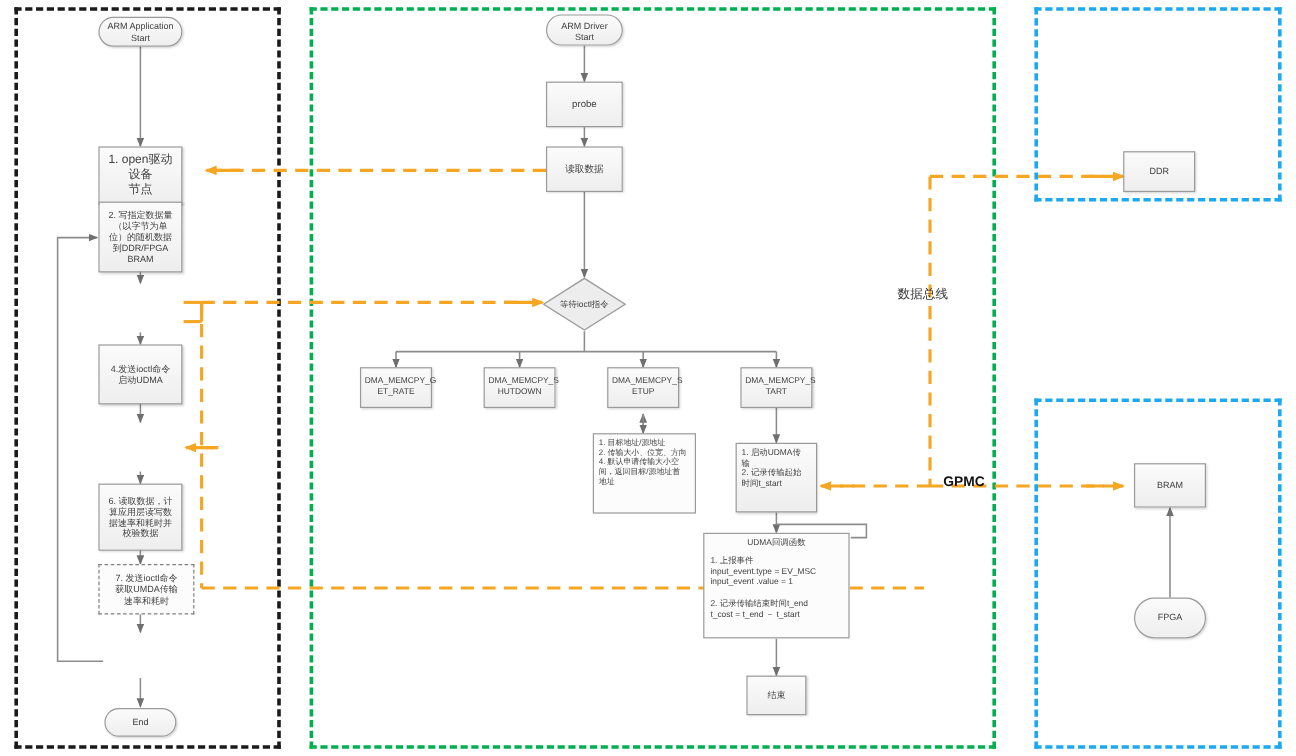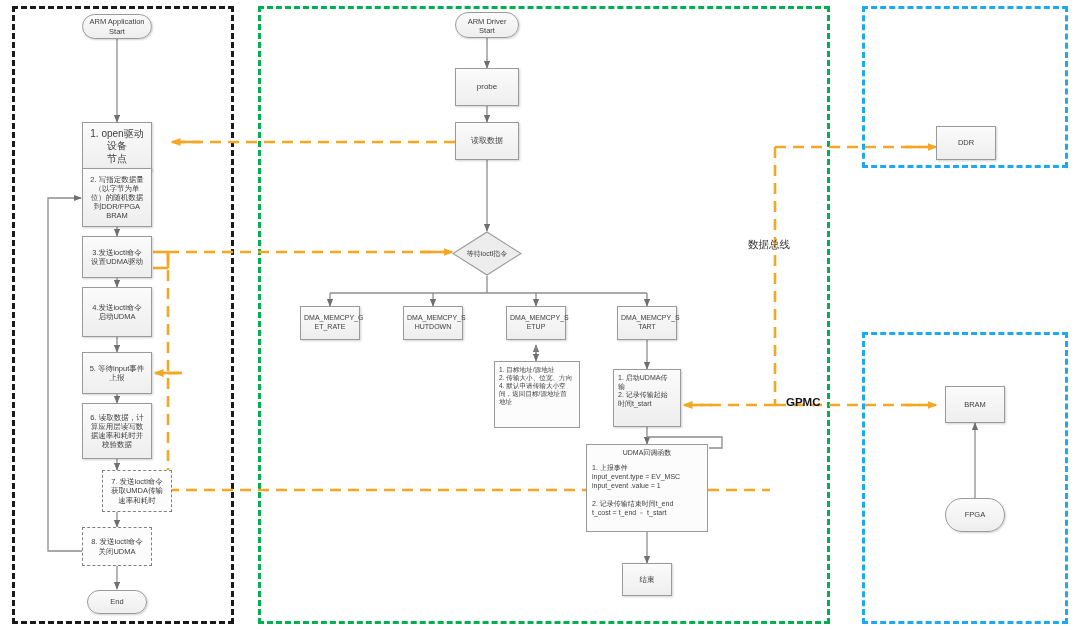--- a/index.html
+++ b/index.html
@@ -140,52 +140,40 @@
   </div>
 
   <div class="node" style="left:82px;top:168px;width:70px;height:59px;font-size:7.5px;">
     <div class="inner" style="white-space: pre-line;">2. 写指定数据量
 （以字节为单
 位）的随机数据
 到DDR/FPGA
 BRAM</div>
   </div>
 
-  <div class="node" style="left:82px;top:236px;width:70px;height:42px;font-size:7.5px;">
-    <div class="inner" style="white-space: pre-line;">3.发送ioctl命令
-设置UDMA驱动</div>
-  </div>
 
   <div class="node" style="left:82px;top:287px;width:70px;height:50px;font-size:7.5px;">
     <div class="inner" style="white-space: pre-line;">4.发送ioctl命令
 启动UDMA</div>
   </div>
 
-  <div class="node" style="left:82px;top:352px;width:70px;height:42px;font-size:7.5px;">
-    <div class="inner" style="white-space: pre-line;">5. 等待input事件
-上报</div>
-  </div>
 
   <div class="node" style="left:82px;top:403px;width:70px;height:56px;font-size:7.5px;">
     <div class="inner" style="white-space: pre-line;">6. 读取数据，计
 算应用层读写数
 据速率和耗时并
 校验数据</div>
   </div>
 
-  <div class="node dashed" style="left:82px;top:470px;width:70px;height:42px;font-size:7.5px;margin-left:20px;">
+  <div class="node dashed" style="left:82px;top:470px;width:80px;height:42px;font-size:7.5px;">
     <div class="inner" style="white-space: pre-line;">7. 发送ioctl命令
 获取UMDA传输
 速率和耗时</div>
   </div>
 
-  <div class="node dashed" style="left:82px;top:527px;width:70px;height:39px;font-size:7.5px;">
-    <div class="inner" style="white-space: pre-line;">8. 发送ioctl命令
-关闭UDMA</div>
-  </div>
 
   <div class="node term" style="left:87px;top:590px;width:60px;height:24px;font-size:7.5px;">
     <div class="inner" style="white-space: pre-line;">End</div>
   </div>
 
   <div class="node term" style="left:455px;top:12px;width:64px;height:26px;font-size:7.5px;align-items:flex-end;">
     <div class="inner" style="white-space: pre-line;">ARM Driver
 Start</div>
   </div>
 

